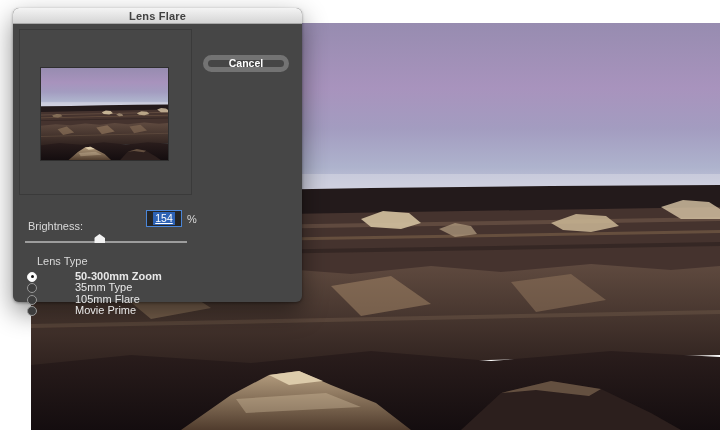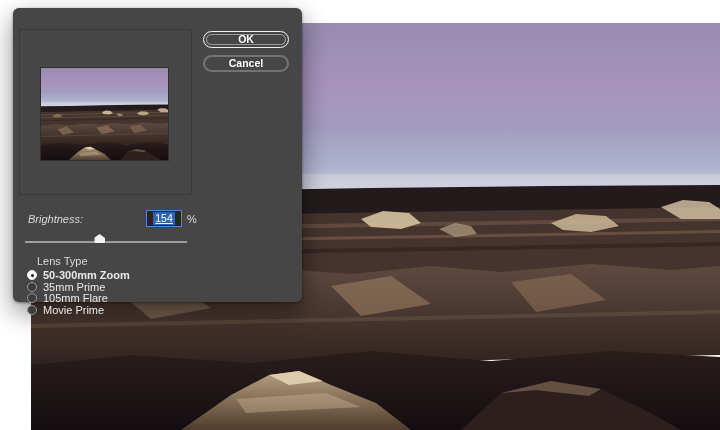--- a/index.html
+++ b/index.html
@@ -36,43 +36,43 @@
     position:absolute;left:190px;width:86px;height:17px;
     border-radius:9px;background:transparent;color:#ffffff;
     font-family:"Liberation Sans",sans-serif;font-size:10.5px;font-weight:700;
     display:flex;align-items:center;justify-content:center;cursor:pointer;
     padding:0;line-height:1;
   }
   .btn-ok{
     top:23px;border:1.5px solid #f0f0f0;
     box-shadow:inset 0 0 0 2px #464646, inset 0 0 0 3px rgba(255,255,255,.45);
   }
-  .btn-cancel{top:47px;border:2px solid #737373;}
+  .btn-cancel{top:47px;border:5px solid #737373;}
   .fieldlabel{position:absolute;font-size:11px;color:#d9d9d9;}
-  .brightness-label{left:15px;top:205px;font-style:italic;}
+  .brightness-label{left:15px;top:212px;}
   .value-field{
     position:absolute;left:133px;top:202px;width:34px;height:15px;
     background:#262626;border:1px solid #4b86d8;box-sizing:content-box;
     display:flex;align-items:center;justify-content:center;cursor:text;
   }
   .value-field .sel{
     background:#2d62b5;color:#ffffff;font-size:10.5px;font-weight:400;
     padding:0 2px;line-height:13px;text-decoration:underline;
   }
   .unit{left:174px;top:205px;}
   .slider{position:absolute;left:12px;top:225px;width:162px;height:12px;cursor:pointer;}
   .slider .track{position:absolute;left:0;right:0;top:8px;height:1.5px;background:#9d9d9d;}
   .slider .sthumb{
     position:absolute;top:1px;width:11px;height:9px;background:#f2f2f2;
     clip-path:polygon(50% 0,100% 45%,100% 100%,0 100%,0 45%);
     transform:translateX(-50%);
   }
   .lens-type{position:absolute;left:14px;top:235px;}
   .group-label{font-size:11px;color:#d9d9d9;margin:12px 0 3px 10px;}
-  .radio-row{display:flex;align-items:flex-start;height:11.5px;margin-bottom:0;cursor:pointer;}
+  .radio-row{display:flex;align-items:flex-end;height:11.5px;margin-bottom:0;cursor:pointer;gap:32px;}
   .radio{
     width:10px;height:10px;border-radius:50%;flex:0 0 auto;
     background:#3d3d3d;border:1px solid #979797;box-sizing:border-box;
     position:relative;margin-right:6px;
   }
   .radio-row.selected .radio{background:#ffffff;border-color:#f2f2f2;}
   .radio-row.selected .radio::after{
     content:"";position:absolute;left:2.5px;top:2.5px;width:3px;height:3px;
     background:#161616;border-radius:50%;
   }
@@ -140,30 +140,32 @@
 
 <div class="stage">
 
   <div class="photo-wrap">
     <svg viewBox="0 0 689 407" preserveAspectRatio="none">
       <use href="#canyon-scene"></use>
     </svg>
   </div>
 
   <div class="dialog">
+    <div class="titlebar">
+      <span>Lens Flare</span>
+    </div>
 
     <div class="preview-panel">
       <div class="thumb">
         <svg viewBox="0 0 689 407" preserveAspectRatio="none">
           <use href="#canyon-scene"></use>
         </svg>
       </div>
     </div>
 
-    <button class="btn btn-ok">OK</button>
     <button class="btn btn-cancel">Cancel</button>
 
     <span class="fieldlabel brightness-label">Brightness:</span>
     <span class="value-field">
       <span class="sel">154</span>
     </span>
     <span class="fieldlabel unit">%</span>
 
     <div class="slider">
       <div class="track"></div>
@@ -172,21 +174,21 @@
 
     <div class="lens-type">
       <div class="group-label">Lens Type</div>
 
       <div class="radio-row selected">
         <span class="radio"></span>
         <span class="radio-label">50-300mm Zoom</span>
       </div>
       <div class="radio-row">
         <span class="radio"></span>
-        <span class="radio-label">35mm Prime</span>
+        <span class="radio-label">35mm Type</span>
       </div>
       <div class="radio-row">
         <span class="radio"></span>
         <span class="radio-label">105mm Flare</span>
       </div>
       <div class="radio-row">
         <span class="radio"></span>
         <span class="radio-label">Movie Prime</span>
       </div>
     </div>

